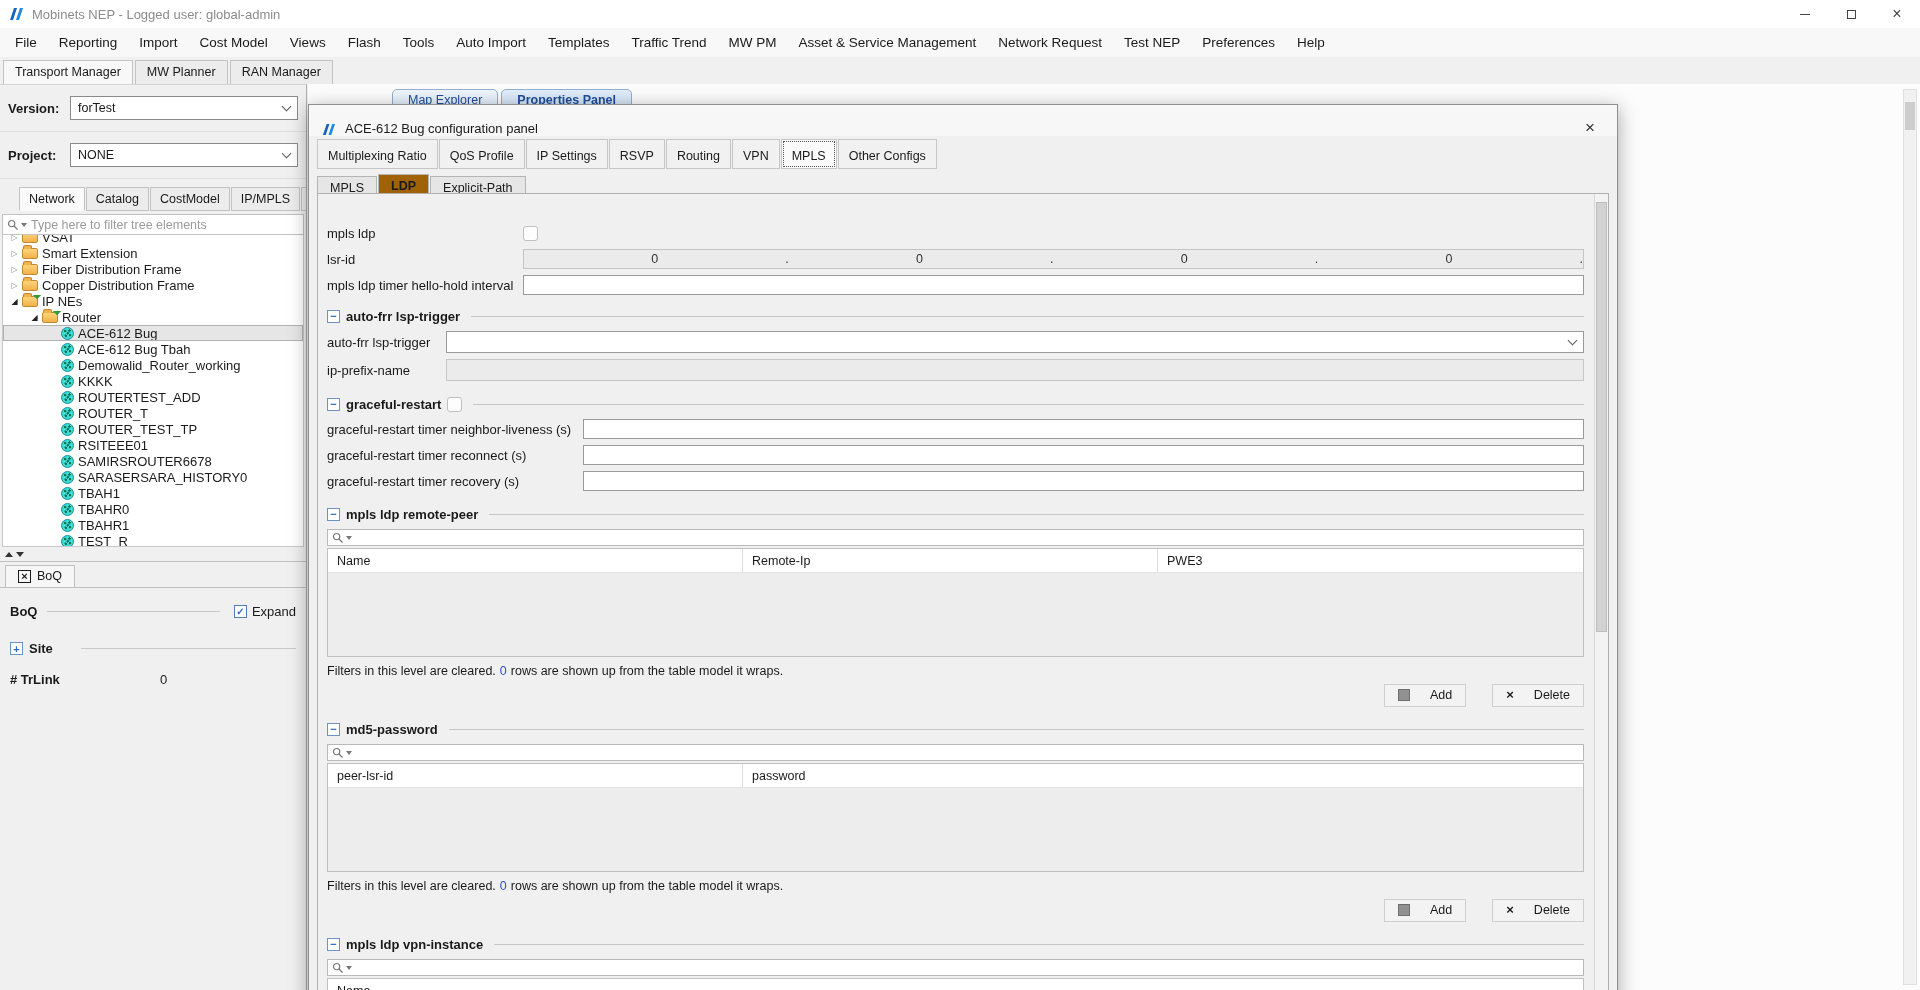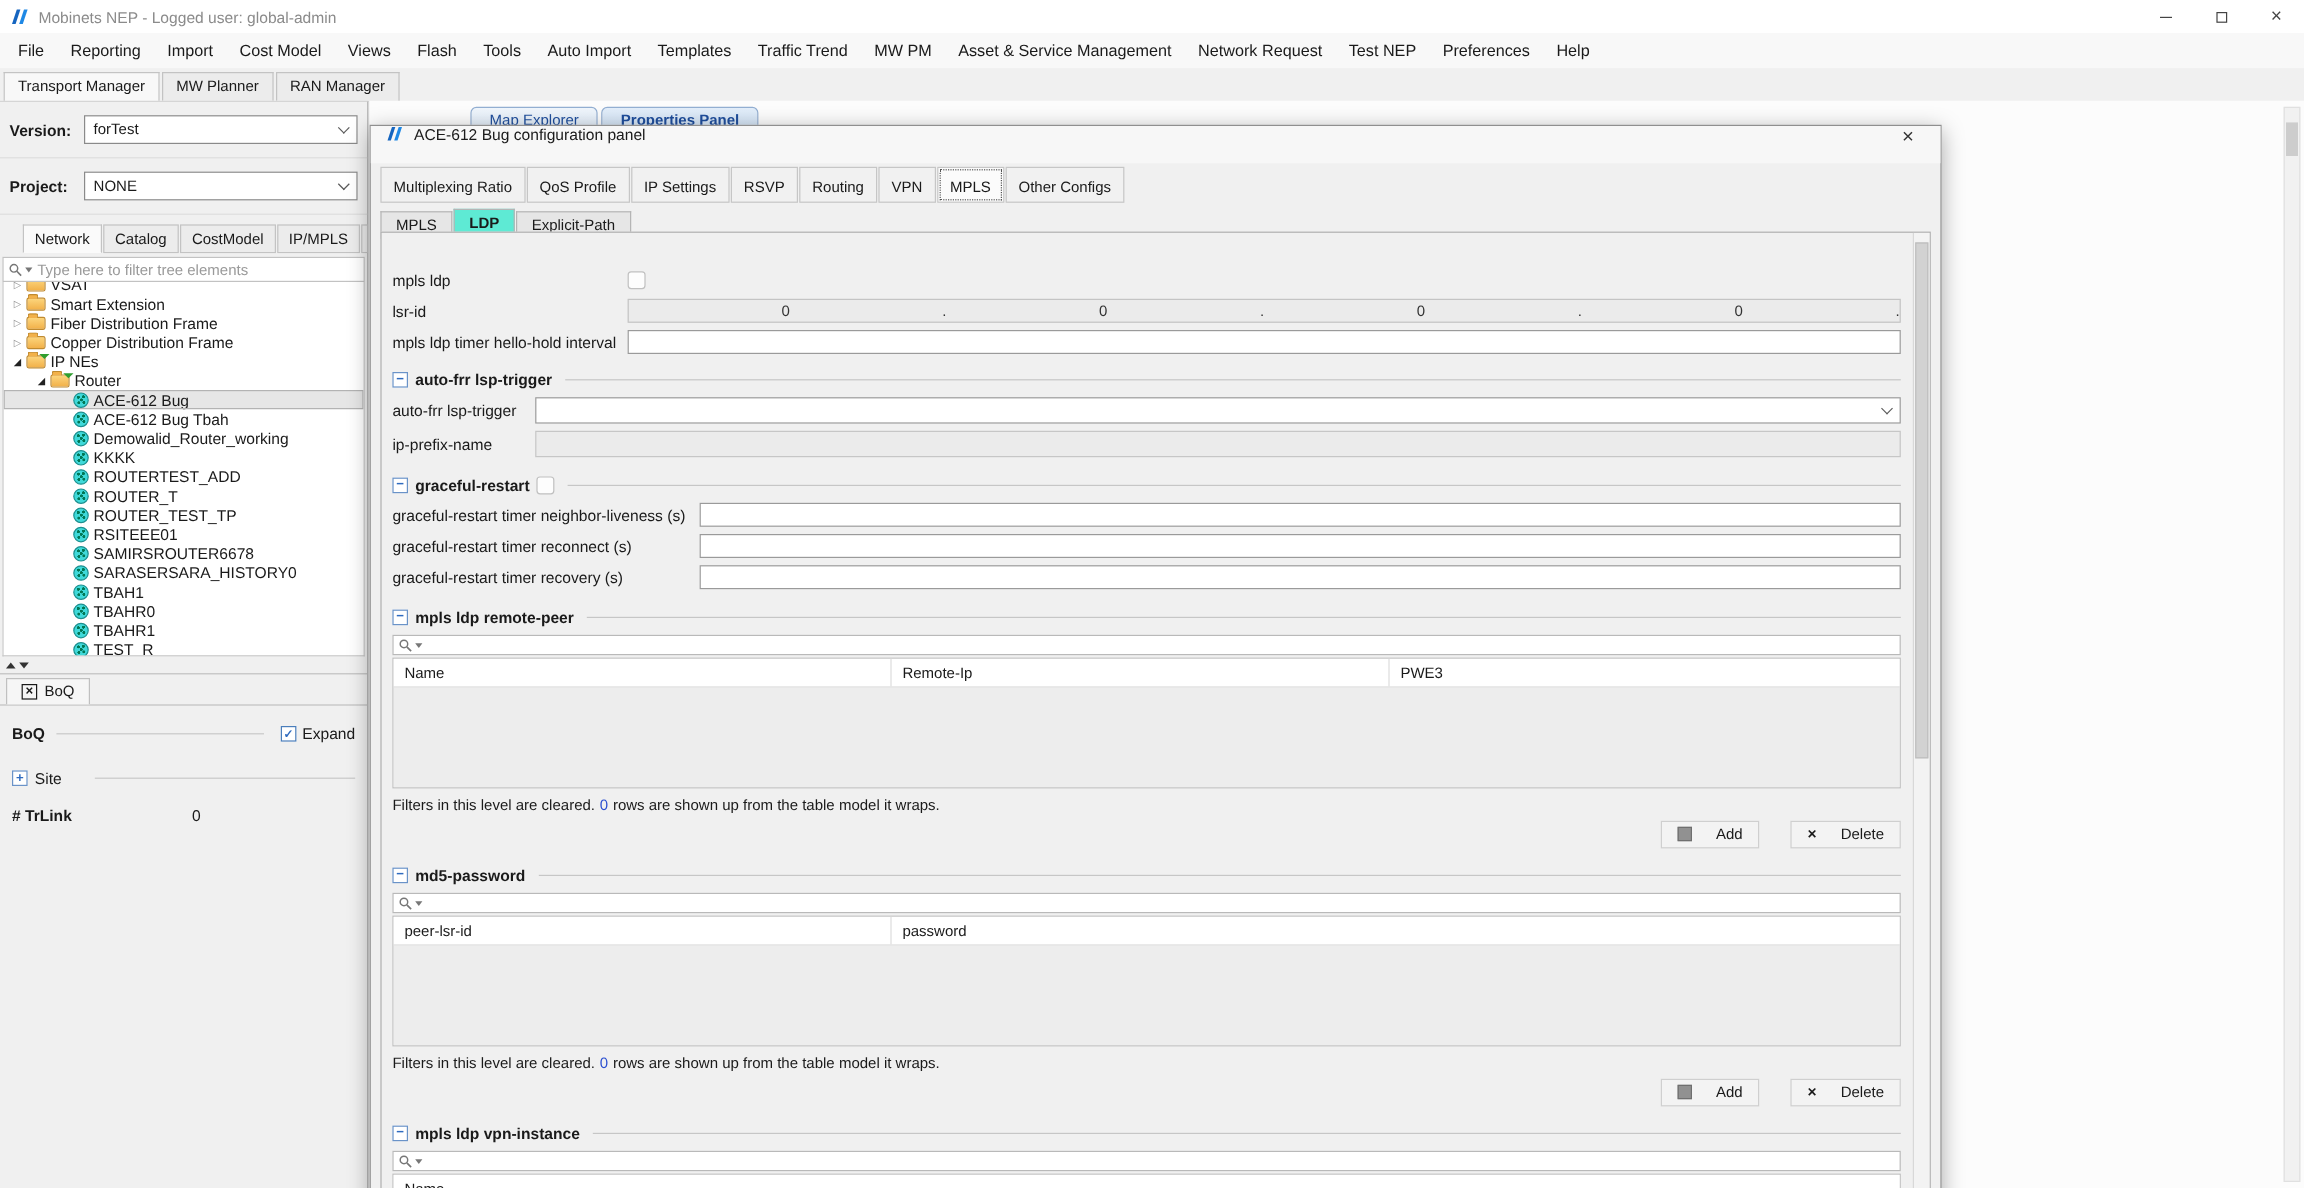--- a/index.html
+++ b/index.html
@@ -80,46 +80,46 @@
   .boq-content { border-top:1px solid #c0c0c0; padding:16px 10px 0; overflow:hidden; }
   .boq-header-row { display:flex; align-items:center; }
   .boq-title { font-weight:bold; font-size:13px; margin-right:10px; }
   .hline { flex:1; border-top:1px solid #c9c9c9; }
   .expand-wrap { display:flex; align-items:center; gap:5px; margin-left:14px; white-space:nowrap; }
   .checkbox-sm { width:13px; height:13px; border:1px solid #4a7ebb; background:#fff; color:#2f6bbf; display:flex; align-items:center; justify-content:center; }
   .checkbox-sm.checked::before { content:"✓"; font-size:10px; font-weight:bold; }
   .site-row { margin-top:22px; display:flex; align-items:center; gap:6px; }
   .plusbox { width:13px; height:13px; border:1px solid #6a93c8; background:#fff; color:#2f6bbf; display:flex; align-items:center; justify-content:center; font-size:11px; font-weight:bold; }
   .plusbox::before { content:"+"; }
-  .site-label { font-weight:normal; margin-right:22px; }
+  .site-label { font-weight:bold; margin-right:22px; }
   .trlink-row { margin-top:16px; display:flex; align-items:center; }
   .trlink-label { font-weight:bold; width:150px; }
 
   
   .main { position:absolute; left:308px; top:84px; right:0; bottom:0; background:#fcfcfc; }
   .ws-tabs { position:absolute; left:84px; top:5px; display:flex; gap:3px; }
   .ws-tab { padding:3px 15px 12px; border:1px solid #93afd2; border-radius:5px 5px 0 0; background:linear-gradient(#f0f6fc,#d6e5f5); color:#1f4e9c; font-size:12.5px; }
   .ws-tab.active { font-weight:bold; background:linear-gradient(#e3eefa,#c3d9f0); }
   .main-scrollbar { position:absolute; right:3px; top:5px; bottom:5px; width:14px; background:#f1f1f1; border:1px solid #e0e0e0; }
   .main-scroll-thumb { position:absolute; left:1px; right:1px; top:12px; height:28px; background:#cdcdcd; }
 
   
   .dialog { position:absolute; left:308px; top:104px; width:1310px; height:920px; background:#f0f0f0; border:1px solid #8f8f8f; box-shadow:0 4px 18px rgba(0,0,0,0.35); }
-  .dlg-titlebar { height:31px; display:flex; align-items:flex-start; padding:0 12px; background:#f7f7f7; }
+  .dlg-titlebar { height:31px; display:flex; align-items:flex-end; padding:0 12px; background:#f7f7f7; }
   .dlg-title { font-size:13px; margin-left:9px; }
   .dlg-close { margin-left:auto; width:30px; text-align:center; color:#333; }
   .dlg-close::before { content:"×"; font-size:17px; line-height:1; }
 
   .dlg-tabs { display:flex; align-items:flex-end; padding:3px 8px 0; }
   .dlg-tab { padding:9px 10px 5px; font-size:12.5px; border:1px solid #c6c6c6; background:#f1f1f1; margin-right:1px; }
   .dlg-tab.active { background:#fbfbfb; outline:1px dotted #555; outline-offset:-3px; }
 
   .dlg-subtabs { display:flex; align-items:flex-end; padding:5px 8px 0; }
   .dlg-subtab { padding:4px 12px 4px; font-size:12.5px; border:1px solid #b5b5b5; border-bottom:none; background:#e6e6e6; margin-right:1px; }
-  .dlg-subtab.active { background:#5eead4; font-weight:bold; padding-bottom:6px; }
+  .dlg-subtab.active { background:#a16207; font-weight:bold; padding-bottom:6px; }
 
   .dlg-content { position:absolute; left:8px; right:8px; top:88px; bottom:0; border:1px solid #b0b0b0; background:#f0f0f0; overflow:hidden; }
   .dlg-scroll { position:absolute; right:0; top:0; bottom:0; width:14px; background:#f3f3f3; border-left:1px solid #d8d8d8; }
   .dlg-scroll-thumb { position:absolute; left:1px; right:1px; top:8px; height:430px; background:#d2d2d2; border:1px solid #bdbdbd; }
 
   .form { position:absolute; left:9px; right:24px; top:26px; }
   .frow { display:flex; align-items:center; height:26px; }
   .frow-tall { height:28px; }
   .flabel { font-size:13px; flex:0 0 auto; }
   .w1 { width:196px; }

